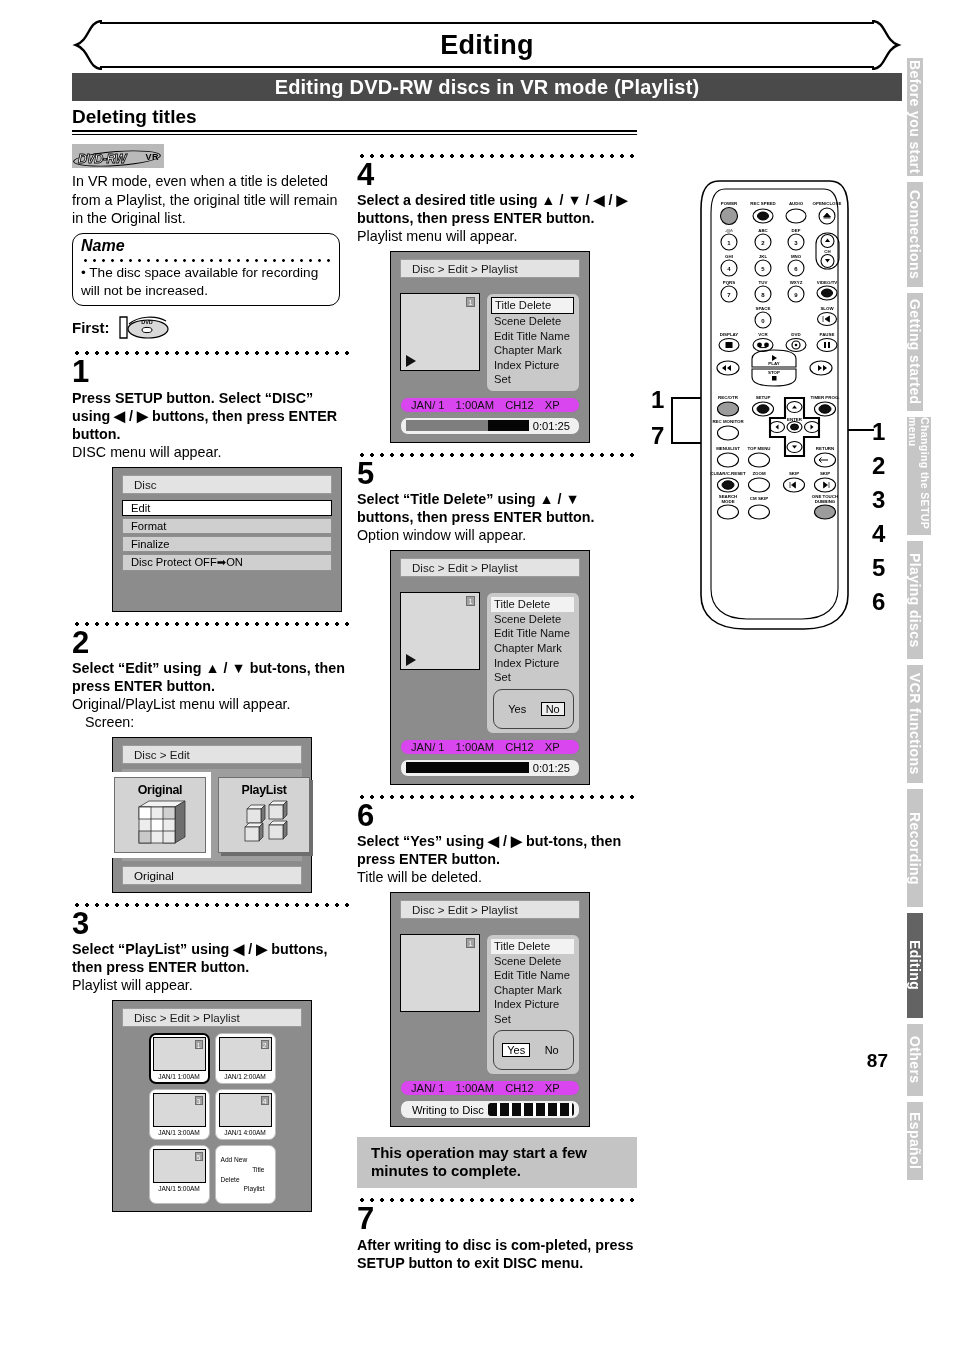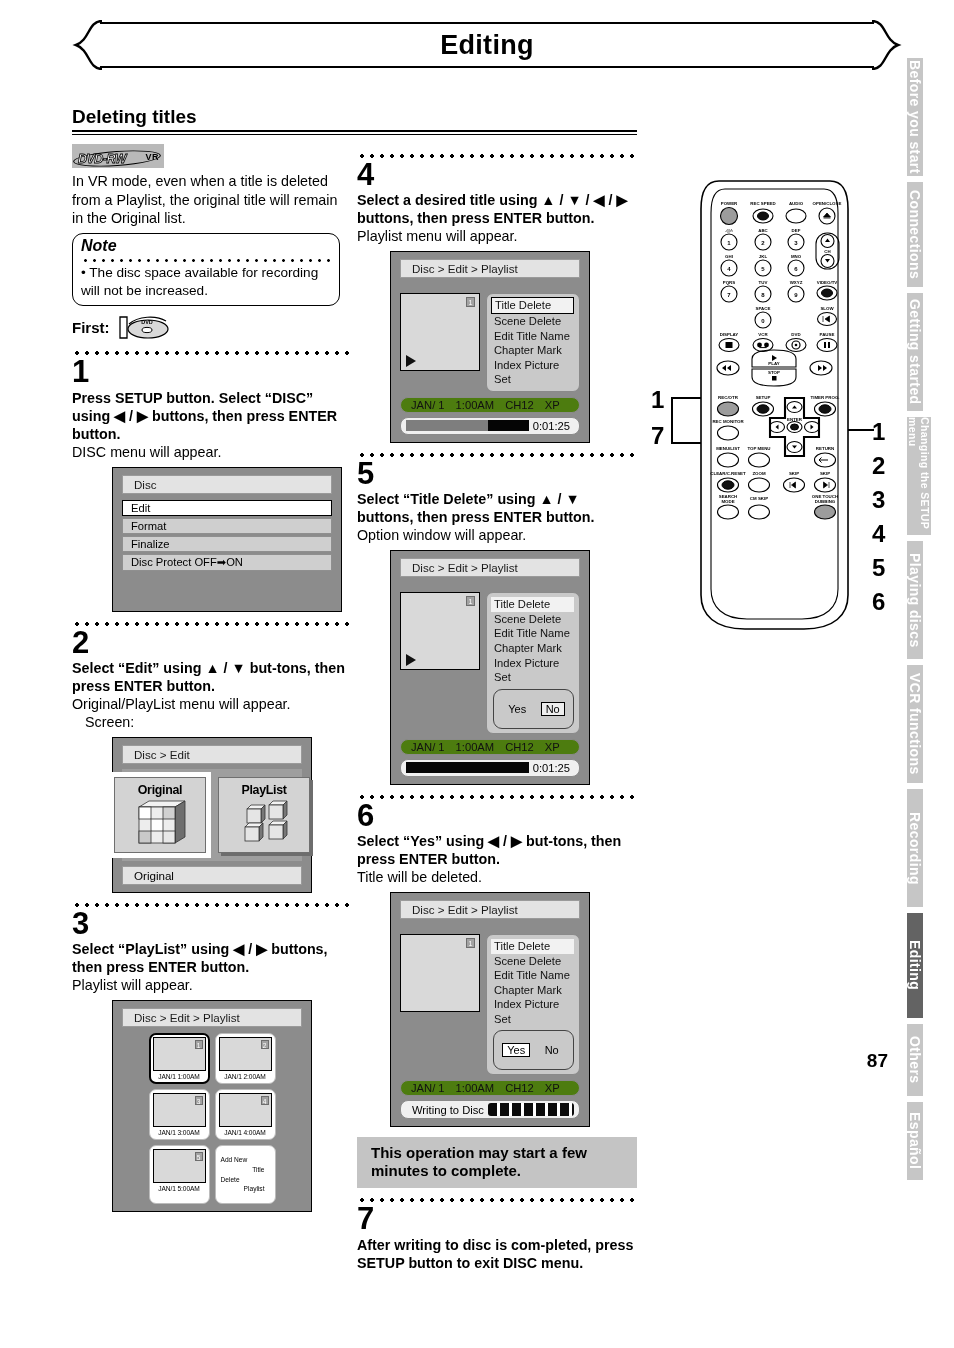--- a/index.html
+++ b/index.html
@@ -149,21 +149,21 @@
   .opt-item.sel-soft { background:#f2f2f2; margin-left:-2px; padding-left:3px; }
   .yesno {
     margin-top:4px; border:1px solid #444; border-radius:9px;
     display:flex; align-items:center; justify-content:space-around;
     padding:12px 4px; background:#c9c9c9;
   }
   .yesno span { font-size:11px; padding:0 6px; }
   .yesno span.hl { background:#fff; border:1.3px solid #000; padding:0 4px; }
   .yesno span.plain-box { border:1px solid #000; background:#eee; padding:0 4px; }
   .scr-info {
-    background:#4d7c0f; border:1px solid #8a8a8a; border-radius:8px;
+    background:#d946ef; border:1px solid #8a8a8a; border-radius:8px;
     margin-top:5px; font-size:11.2px; padding:1px 0 1px 10px; color:#111;
     display:flex; gap:11px;
   }
   .scr-bar-wrap {
     margin-top:4px; background:#f0f0f0; border:1px solid #8a8a8a; border-radius:8px;
     display:flex; align-items:center; padding:2px 5px; gap:4px;
   }
   .bar-grey { height:11px; background:#7e7e7e; }
   .bar-black { height:11px; background:#050505; }
   .bar-time { font-size:11.2px; margin-left:auto; padding-right:4px; }
@@ -250,39 +250,40 @@
     <div class="brace brace-r">
       <svg width="30" height="50" viewBox="0 0 30 50">
         <path d="M0 1 C14 1 12 20 26 25 C12 30 14 49 0 49" fill="none" stroke="#000" stroke-width="2.4"></path>
       </svg>
     </div>
     <div class="banner-box">
       <div class="banner-title">Editing</div>
     </div>
   </div>
 
+  <div class="section-bar">Editing DVD-RW discs in VR mode (Playlist)</div>
 
   <div class="sub-head">
     <div class="txt">Deleting titles</div>
     <div class="rule1"></div>
     <div class="rule2"></div>
   </div>
 
   <div class="col col-left">
 
     <div class="vrlogo">
       <span class="ellipse"></span>
       <span class="vr">VR</span>
       <span class="dvdrw">DVD-RW</span>
     </div>
 
     <div class="intro">In VR mode, even when a title is deleted from a Playlist, the original title will remain in the Original list.</div>
 
     <div class="note-box">
-      <div class="note-title">Note</div>
+      <div class="note-title">Name</div>
       <div class="note-dots"></div>
       <div class="note-body">• The disc space available for recording will not be increased.</div>
     </div>
 
     <div class="first-row">
       <span class="first-lbl">First:</span>
       <span class="disc-ico">
         <svg width="58" height="28" viewBox="0 0 58 28">
           <path d="M4 4 L4 25 L11 25 L11 4 Z" fill="none" stroke="#000" stroke-width="1.3"></path>
           <ellipse cx="32" cy="16" rx="20" ry="9" fill="#d9d9d9" stroke="#000" stroke-width="1.2"></ellipse>

